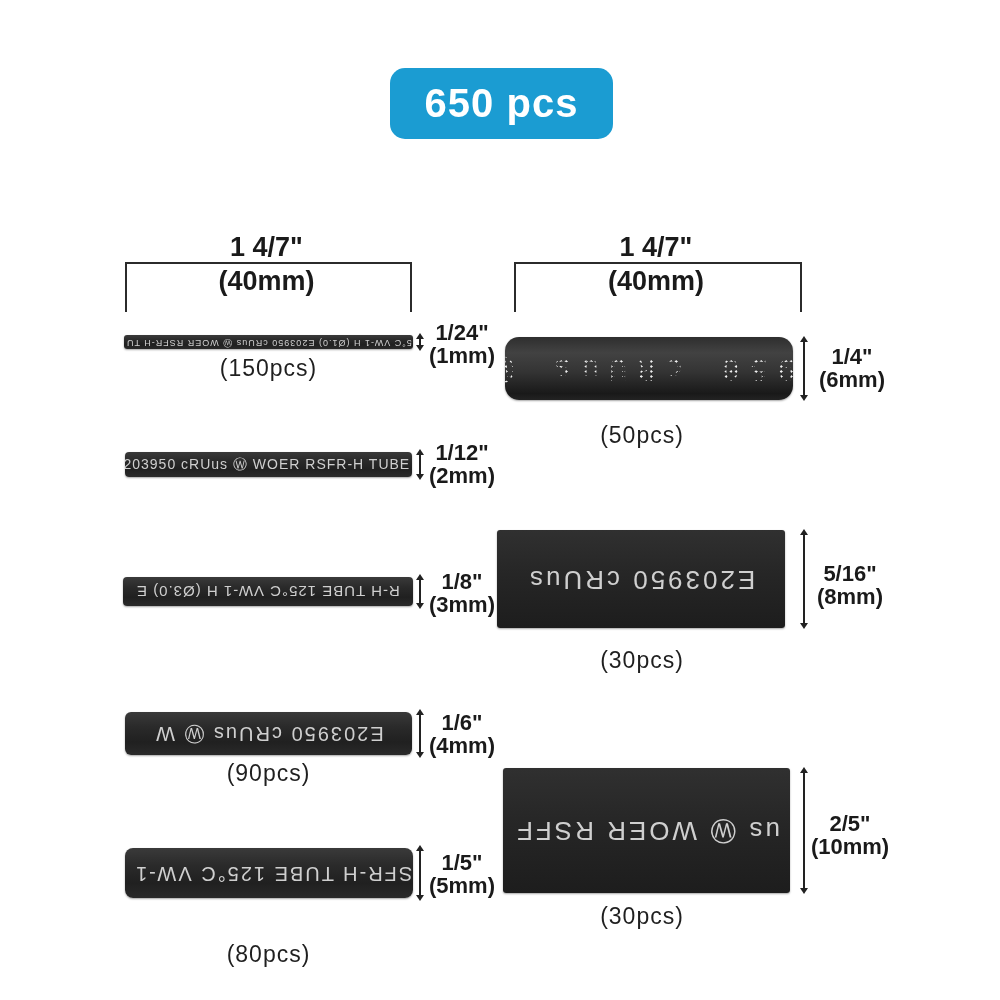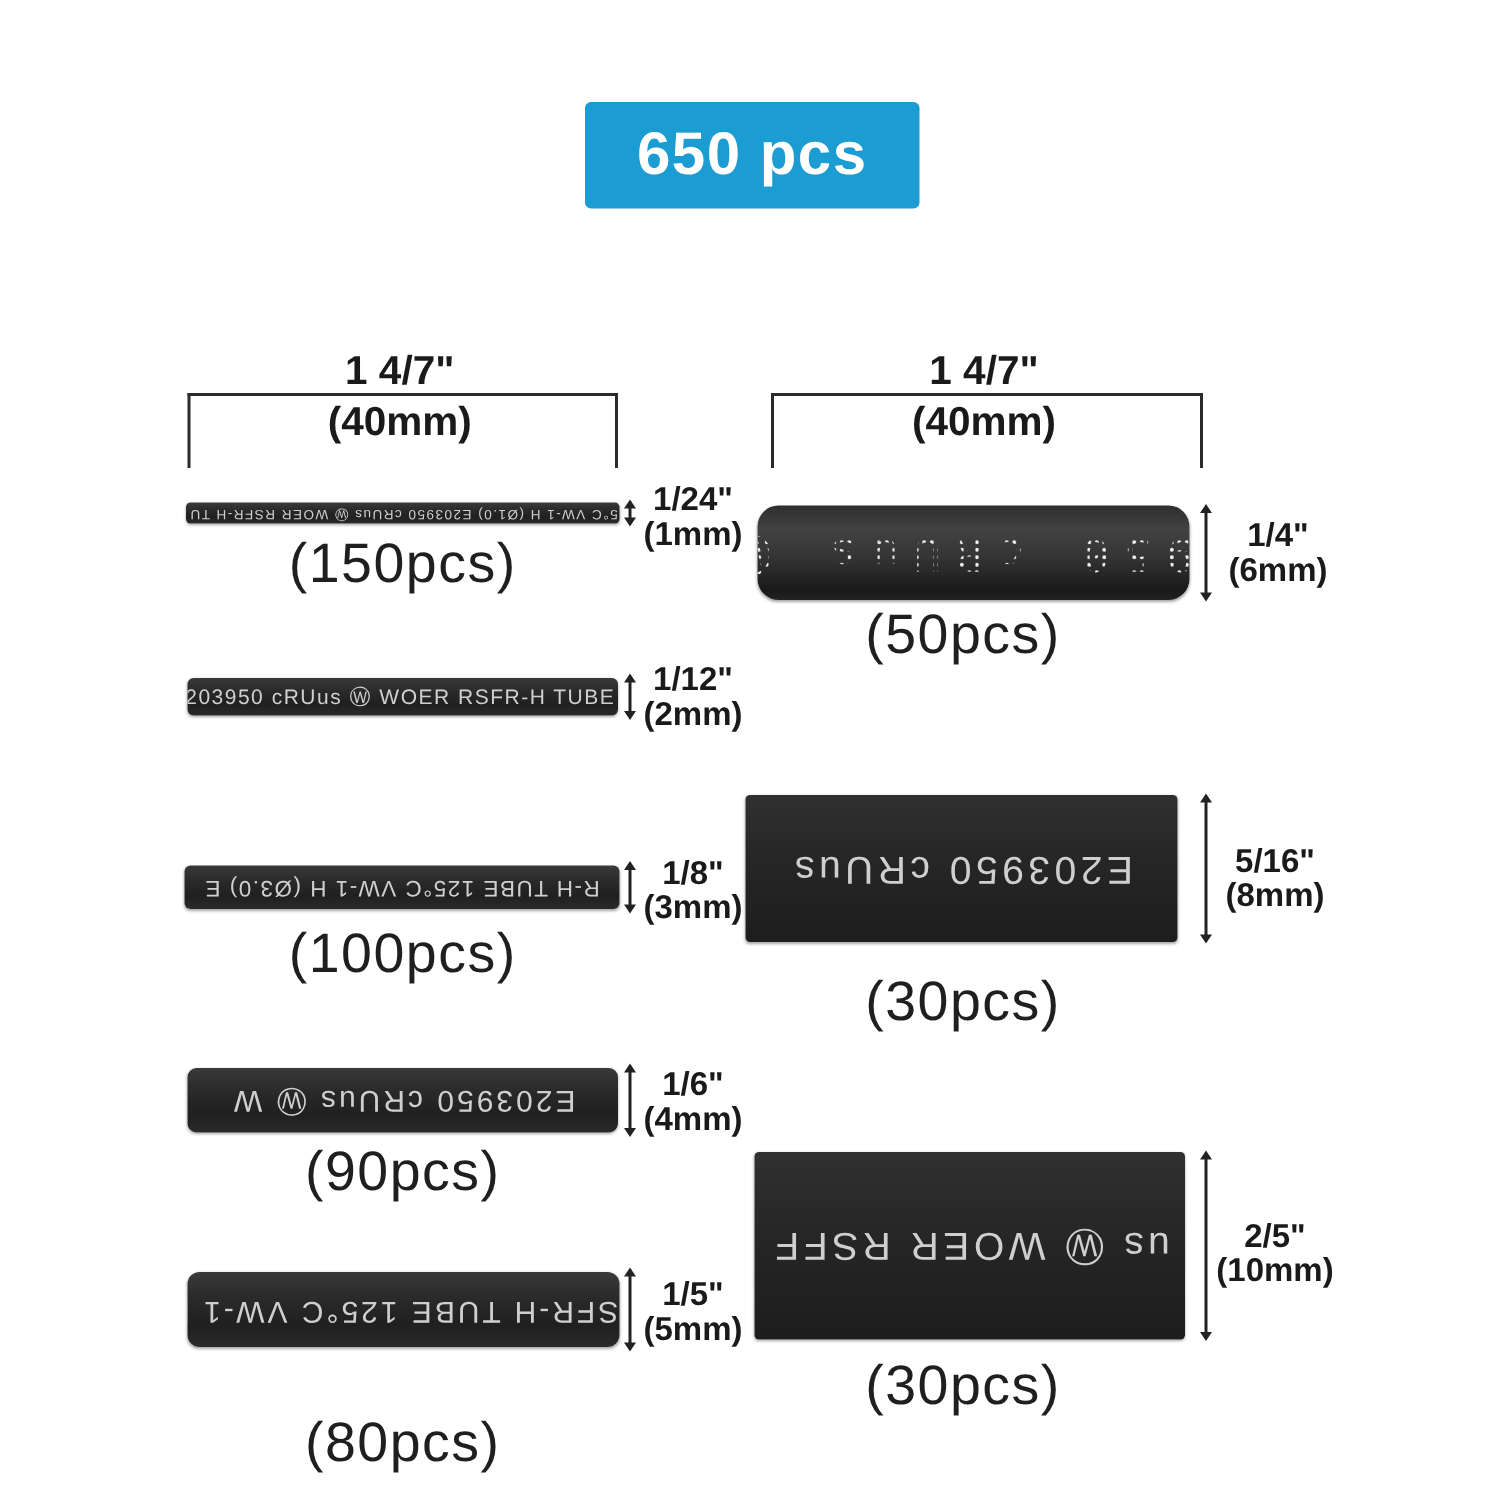--- a/index.html
+++ b/index.html
@@ -4,21 +4,21 @@
 <style>
   html,body{margin:0;padding:0;background:#fff;}
   .stage{
     position:relative;width:1000px;height:1000px;background:#ffffff;
     font-family:"Liberation Sans","DejaVu Sans",sans-serif;color:#1a1a1a;
     overflow:hidden;
   }
   
   .badge{
     position:absolute;left:390px;top:68px;width:223px;height:71px;
-    border-radius:4px;display:flex;align-items:center;justify-content:center;
+    border-radius:15px;display:flex;align-items:center;justify-content:center;
     color:#fff;font-size:40px;font-weight:700;letter-spacing:1px;
   }
   
   .bracket{
     position:absolute;top:262px;height:48px;
     border-top:2px solid #2b2b2b;border-left:2px solid #2b2b2b;border-right:2px solid #2b2b2b;
   }
   .bracket-l{left:125px;width:283px;}
   .bracket-r{left:514px;width:284px;}
   .blabel{position:absolute;text-align:center;font-weight:700;font-size:27px;line-height:30px;}
@@ -57,25 +57,25 @@
   .dim{position:absolute;width:84px;text-align:center;font-weight:700;font-size:22px;line-height:23px;}
   .d-lt1{left:420px;top:321px;}
   .d-lt2{left:420px;top:441px;}
   .d-lt3{left:420px;top:570px;}
   .d-lt4{left:420px;top:711px;}
   .d-lt5{left:420px;top:851px;}
   .d-rt1{left:810px;top:345px;}
   .d-rt2{left:808px;top:562px;}
   .d-rt3{left:808px;top:812px;}
   
-  .count{position:absolute;text-align:center;font-size:37px;font-weight:400;color:#1f1f1f;letter-spacing:1px;}
+  .count{position:absolute;text-align:center;font-size:23px;font-weight:400;color:#1f1f1f;letter-spacing:1px;}
   .c-lt{left:125px;width:287px;}
   .c-rt{left:497px;width:290px;}
   .c-lt1{top:355px;} .c-lt2{top:483px;} .c-lt3{top:615px;} .c-lt4{top:760px;} .c-lt5{top:905px;margin-top:36px;}
-  .c-rt1{top:402px;text-align:center;} .c-rt2{top:647px;} .c-rt3{top:903px;}
+  .c-rt1{top:422px;text-align:center;} .c-rt2{top:647px;} .c-rt3{top:903px;}
   
   .v-arrow{position:absolute;width:10px;}
   .v-arrow .line{position:absolute;left:4px;top:3px;bottom:3px;width:2px;background:#222;}
   .v-arrow::before{content:"";position:absolute;top:0;left:1px;
     border-left:4px solid transparent;border-right:4px solid transparent;border-bottom:6px solid #222;}
   .v-arrow::after{content:"";position:absolute;bottom:0;left:1px;
     border-left:4px solid transparent;border-right:4px solid transparent;border-top:6px solid #222;}
   .a-lt1{left:415px;top:333px;height:18px;}
   .a-lt2{left:415px;top:449px;height:31px;}
   .a-lt3{left:415px;top:574px;height:35px;}
@@ -134,21 +134,20 @@
   <div class="tube lt3">
     <span class="mirror">R-H TUBE 125°C VW-1 H (Ø3.0)        E</span>
   </div>
   <div class="v-arrow a-lt3">
       <span class="line"></span>
     </div>
   <div class="dim d-lt3">
     <div>1/8"</div>
     <div>(3mm)</div>
   </div>
-  <div class="count c-lt c-lt3">(100pcs)</div>
 
   <div class="tube lt4">
     <span class="mirror">E203950 cRUus Ⓦ   W</span>
   </div>
   <div class="v-arrow a-lt4">
       <span class="line"></span>
     </div>
   <div class="dim d-lt4">
     <div>1/6"</div>
     <div>(4mm)</div>

